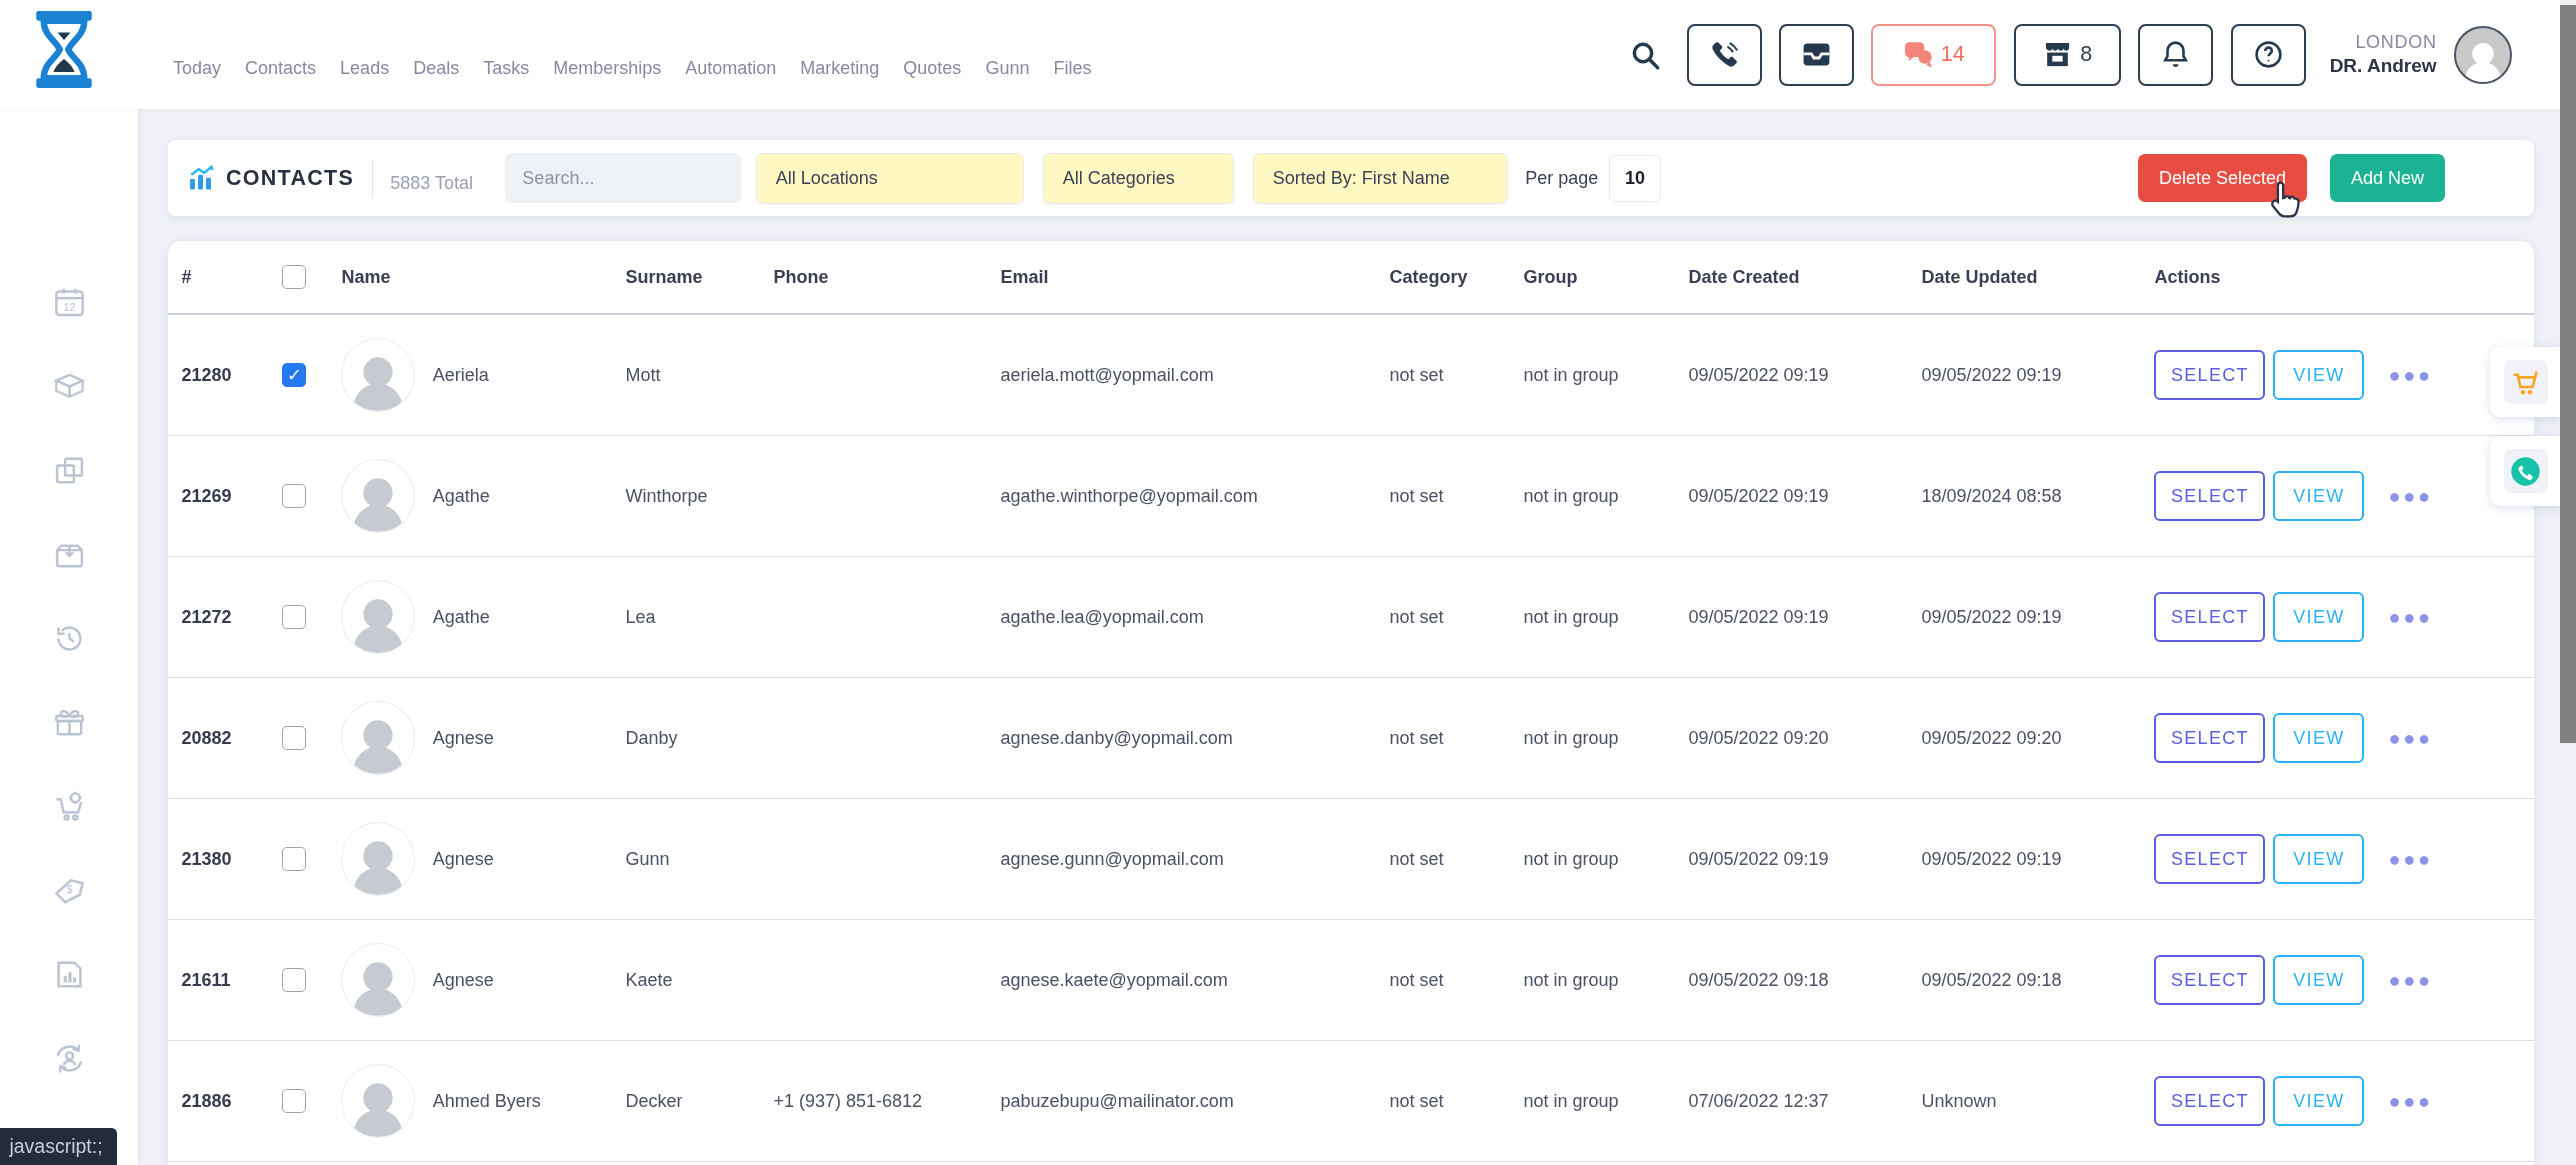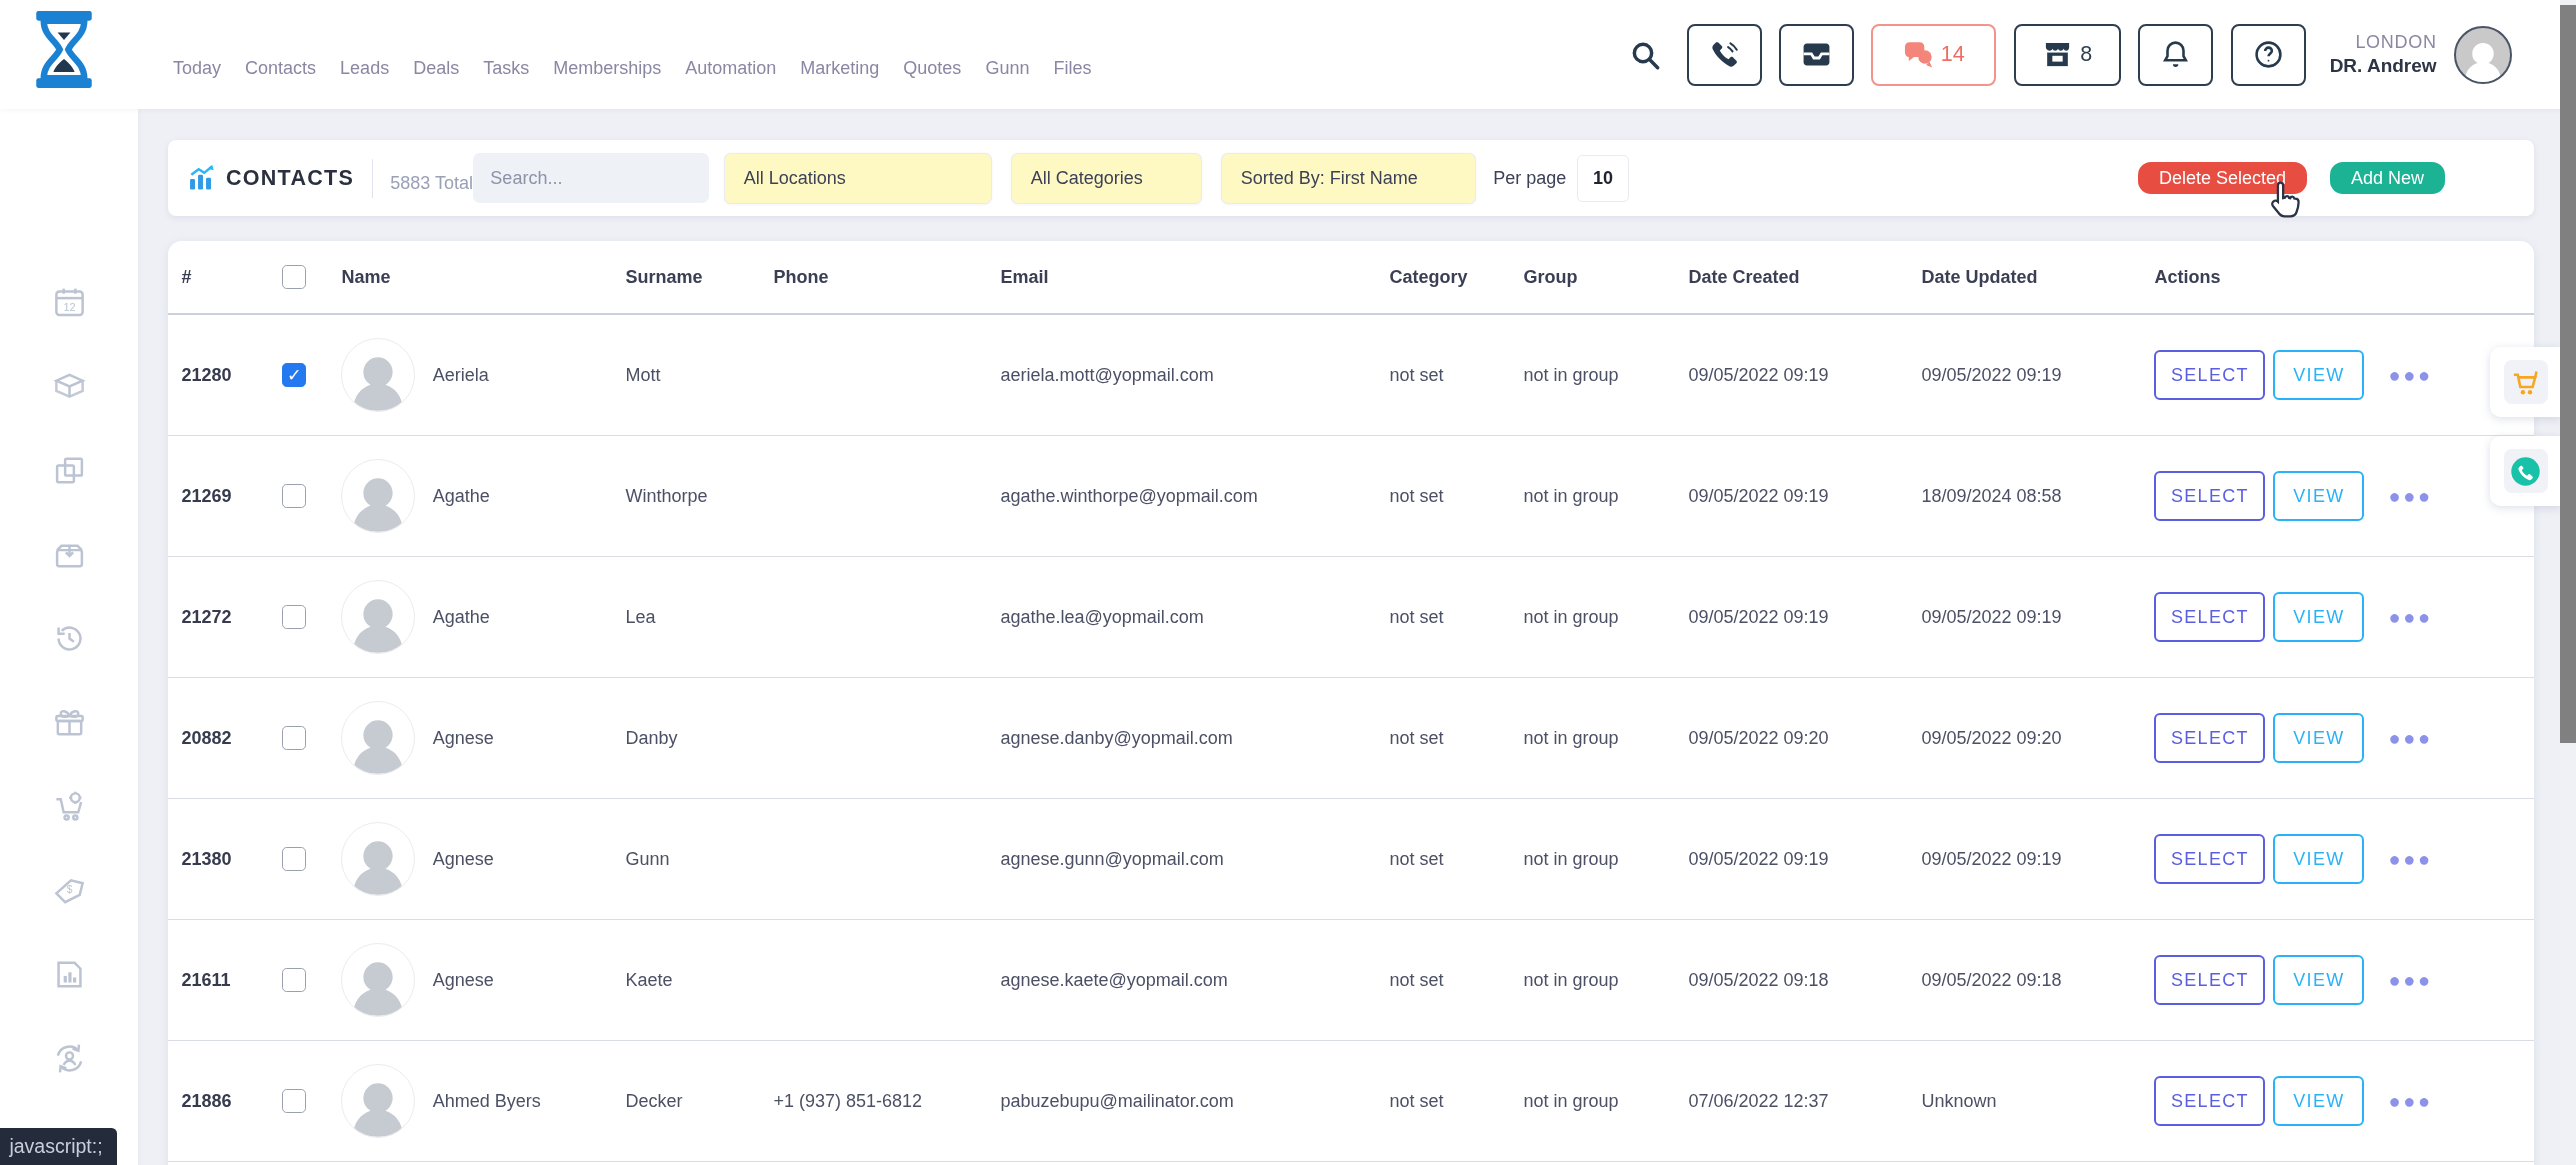--- a/index.html
+++ b/index.html
@@ -36,35 +36,35 @@
   .sicon svg { width:35px; height:35px; stroke:#bcc3d2; fill:none; stroke-width:1.7; }
 
   
   .toolbar { position:absolute; left:168px; top:140px; width:2366px; height:76px; background:#fff;
              border-radius:8px; box-shadow:0 2px 6.7px rgba(120,130,170,.14); z-index:10;
              display:flex; align-items:center; padding:0 0 0 19px; }
   .t-icon { width:29.5px; height:29.5px; margin-right:9.4px; }
   .t-title { font-size:21.5px; font-weight:bold; color:#2b3040; letter-spacing:1.3px; }
   .t-divider { width:1.3px; height:39px; background:#e3e5ee; margin:0 17.4px; }
   .t-total { font-size:18px; color:#9aa0b5;margin-top:11px; }
-  .search-box { width:236px; height:50px; background:#eef1f6; border-radius:6.7px; 
+  .search-box { width:236px; height:50px; background:#eef1f6; border-radius:6.7px; margin-left:32px;
                 display:flex; align-items:center; padding:0 13.4px 0 17.4px; }
   .search-box input { flex:1; border:none; outline:none; background:transparent; font-size:18px; color:#3c4157; }
   .search-box input::placeholder { color:#8d93a7; }
   .search-box svg { width:27px; height:27px; }
   .drop { height:51px; border:1.3px solid #e9eaf2; border-radius:6.7px; background:#fef9c3; display:flex;
           align-items:center; padding:0 19px; font-size:18px; color:#3c4157; cursor:pointer;
           box-shadow:0 0.7px 2px rgba(120,130,170,.08); white-space:nowrap; }
   .d1 { width:268px; margin-left:14.8px; } .d2 { width:191px; margin-left:19px; } .d3 { width:255px; margin-left:19px; }
   .perpage { display:flex; align-items:center; margin-left:17.4px; }
   .pp-label { font-size:18px; color:#3c4157; }
   .pp-box { width:52px; height:47px; border:1.3px solid #e9eaf2; border-radius:5.4px; margin-left:10.7px;
             display:flex; align-items:center; justify-content:center; font-size:18px; color:#20242f; font-weight:bold; }
   .t-spacer { flex:1; }
-  .btn { height:32px; border:none; border-radius:13px; color:#fff; font-size:18px; cursor:pointer; }
+  .btn { height:48px; border:none; border-radius:7px; color:#fff; font-size:18px; cursor:pointer; }
   .btn-delete { width:169px; background:#e74d41; position:relative; }
   .btn-add { width:115px; background:#1cb394; margin:0 89px 0 23px; }
   .cursor-hand { position:absolute; left:2267px; top:180px; width:35px; height:43px; z-index:40; }
 
   
   .tablecard { position:absolute; left:168px; top:241px; width:2366px; height:932px; background:#fff;
                border-radius:13.4px 13.4px 0 0; box-shadow:0 2px 8px rgba(120,130,170,.14); z-index:5; overflow:hidden; }
   .thead, .trow { display:grid; grid-template-columns:101px 59px 284px 148px 227px 389px 134px 165px 233px 233px 1fr;
                   align-items:center; padding:0 13.4px; }
   .thead { height:74px; border-bottom:2px solid #ccd0dc; }

